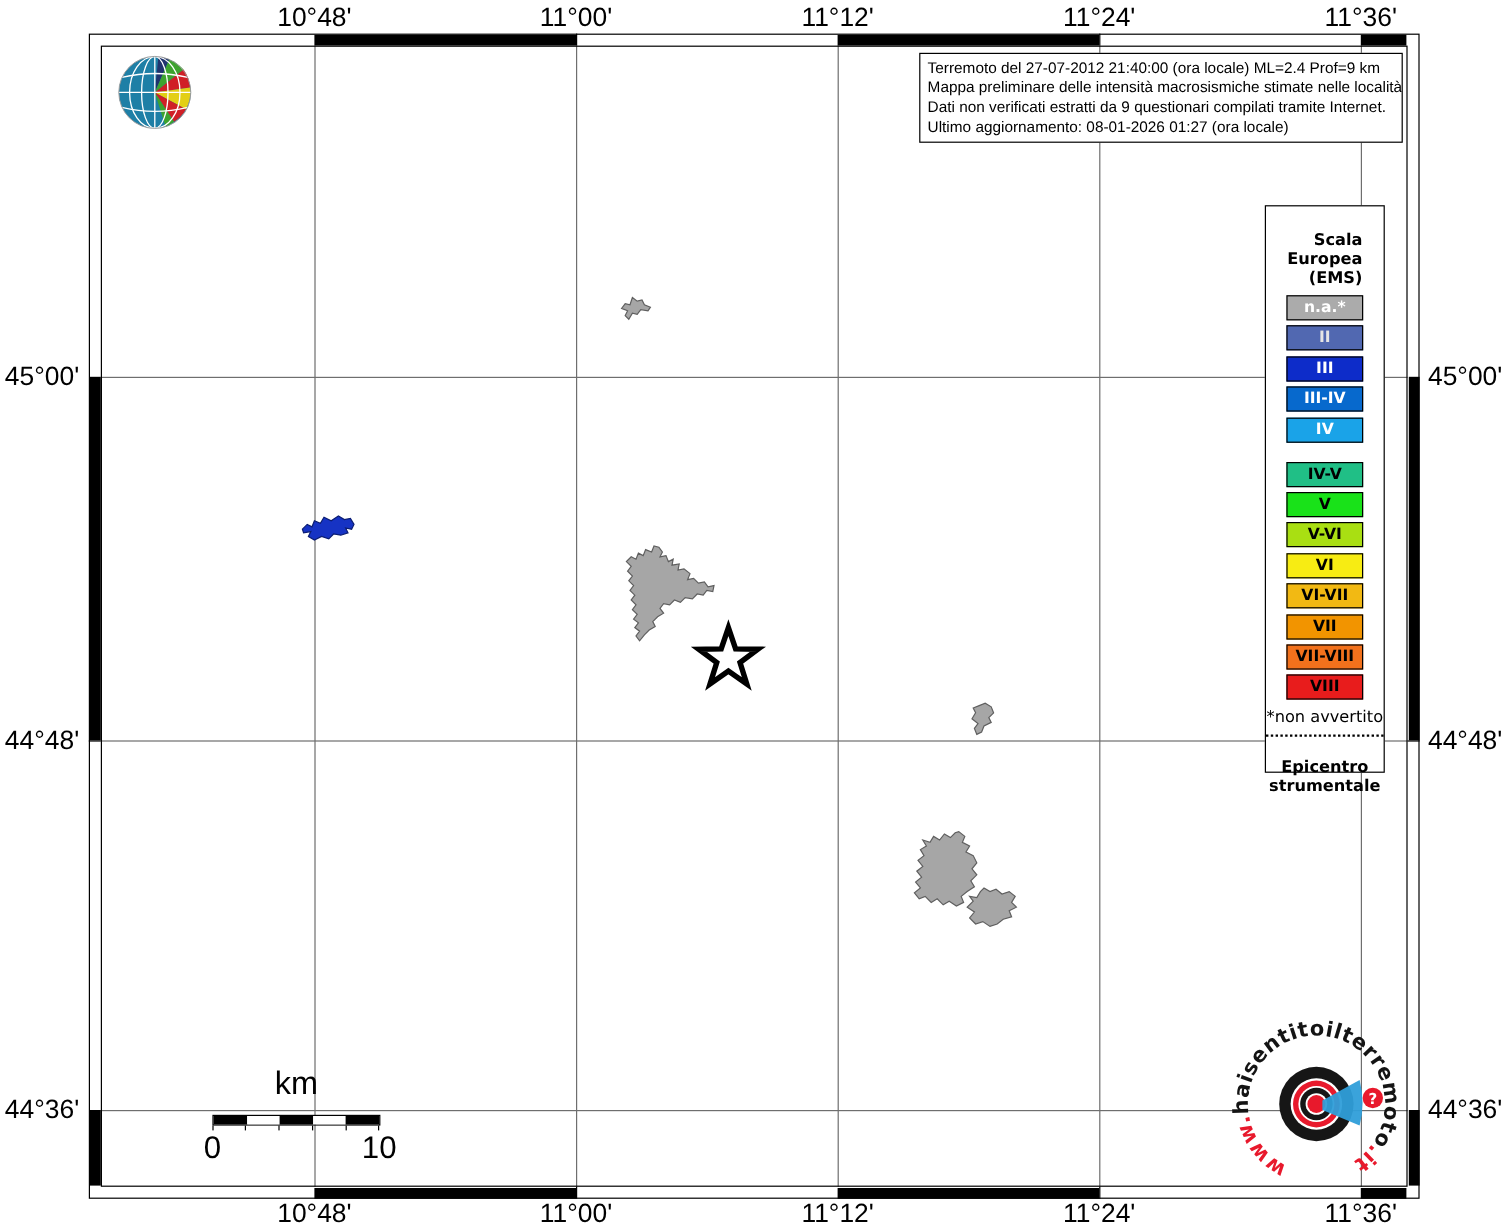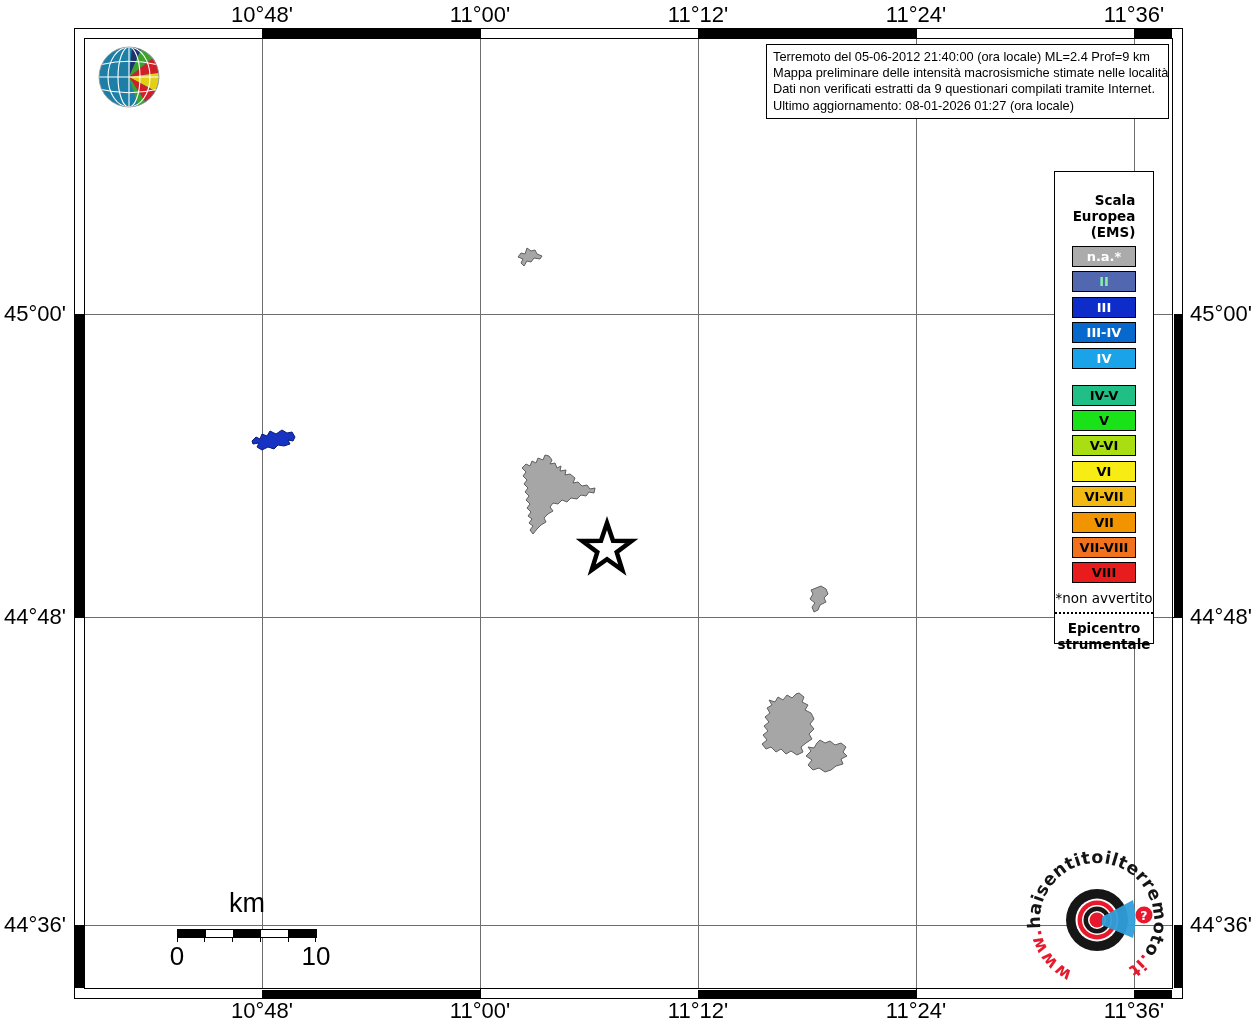--- a/index.html
+++ b/index.html
@@ -29,21 +29,21 @@
   
   .legend{position:absolute;left:1054px;top:171px;width:98px;height:471px;background:#fff;
           border:1px solid #000;z-index:7;font-family:"DejaVu Sans","Liberation Sans",sans-serif;
           display:flex;flex-direction:column;align-items:center;}
   .leg-title{margin-top:20px;font-size:13.5px;font-weight:bold;line-height:16px;text-align:right;}
   .swatches{margin-top:6px;}
   .swatch{width:62px;height:19px;border:1px solid #000;margin:0 auto 4.4px auto;
           font-size:13px;font-weight:bold;line-height:19px;text-align:center;}
   .leg-foot{margin-top:2px;font-size:13.5px;}
   .leg-sep{width:100%;border-top:2px dotted #000;margin-top:6px;}
-  .leg-epi{margin-top:6px;font-size:13.5px;font-weight:bold;line-height:16px;text-align:center;}
+  .leg-epi{margin-top:17px;font-size:13.5px;font-weight:bold;line-height:16px;text-align:center;}
   
   .sb-km{position:absolute;left:207px;top:888px;width:80px;text-align:center;font-size:27px;}
   .sb-bar{position:absolute;left:177px;top:929px;width:138px;height:7px;border:1px solid #000;display:flex;}
   .sb-seg{height:100%;}
   .sb-tick{position:absolute;top:938px;width:1px;height:4px;background:#000;}
   .sb-num{position:absolute;top:941px;font-size:26px;transform:translateX(-50%);}
   .overlay-svg{position:absolute;left:0;top:0;z-index:3;pointer-events:none;}
   .wm{position:absolute;left:1022px;top:845px;z-index:8;}
 </style>
 </head>
@@ -126,35 +126,35 @@
         <line x1="31" y1="1" x2="31" y2="61"></line>
         <path d="M3.5,18.5 Q31,12 58.5,18.5"></path>
         <path d="M1,31 H61"></path>
         <path d="M3.5,43.5 Q31,50 58.5,43.5"></path>
       </g>
       <circle cx="31" cy="31" r="30" fill="none" stroke="#9a9a9a" stroke-width="0.8"></circle>
     </svg>
   </div>
 
   <div class="infobox">
-    <div>Terremoto del 05-06-2012 21:40:00 (ora locale) ML=2.4 Prof=9 km</div>
+    <div>Terremoto del 27-07-2012 21:40:00 (ora locale) ML=2.4 Prof=9 km</div>
     <div>Mappa preliminare delle intensità macrosismiche stimate nelle località</div>
     <div>Dati non verificati estratti da 9 questionari compilati tramite Internet.</div>
     <div>Ultimo aggiornamento: 08-01-2026 01:27 (ora locale)</div>
   </div>
 
   <div class="legend">
     <div class="leg-title">
       <div>Scala</div>
       <div>Europea</div>
       <div>(EMS)</div>
     </div>
     <div class="swatches">
       <div class="swatch" style="background: rgb(171, 171, 171); color: rgb(255, 255, 255);">n.a.*</div>
-      <div class="swatch" style="background: rgb(81, 104, 177); color: #86efac;">II</div>
+      <div class="swatch" style="background: rgb(81, 104, 177); color: #e5e5e5;">II</div>
       <div class="swatch" style="background: rgb(13, 44, 201); color: rgb(255, 255, 255);">III</div>
       <div class="swatch" style="background: rgb(7, 105, 205); color: rgb(255, 255, 255);">III-IV</div>
       <div class="swatch" style="background: rgb(26, 163, 232); color: rgb(255, 255, 255);">IV</div>
       <div class="swatch" style="background: rgb(32, 191, 134); color: rgb(0, 0, 0); margin-top: 16px;">IV-V</div>
       <div class="swatch" style="background: rgb(25, 226, 25); color: rgb(0, 0, 0);">V</div>
       <div class="swatch" style="background: rgb(169, 223, 18); color: rgb(0, 0, 0);">V-VI</div>
       <div class="swatch" style="background: rgb(247, 236, 19); color: rgb(0, 0, 0);">VI</div>
       <div class="swatch" style="background: rgb(242, 185, 19); color: rgb(0, 0, 0);">VI-VII</div>
       <div class="swatch" style="background: rgb(242, 148, 0); color: rgb(0, 0, 0);">VII</div>
       <div class="swatch" style="background: rgb(242, 113, 28); color: rgb(0, 0, 0);">VII-VIII</div>

